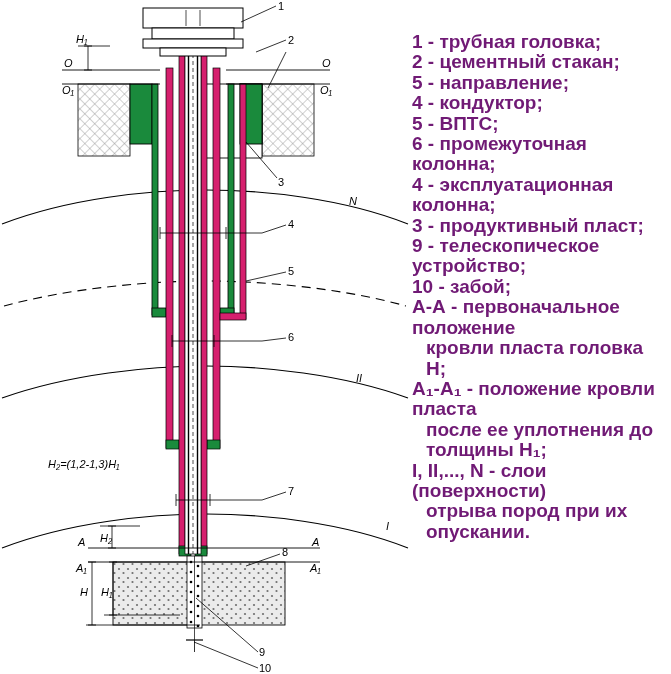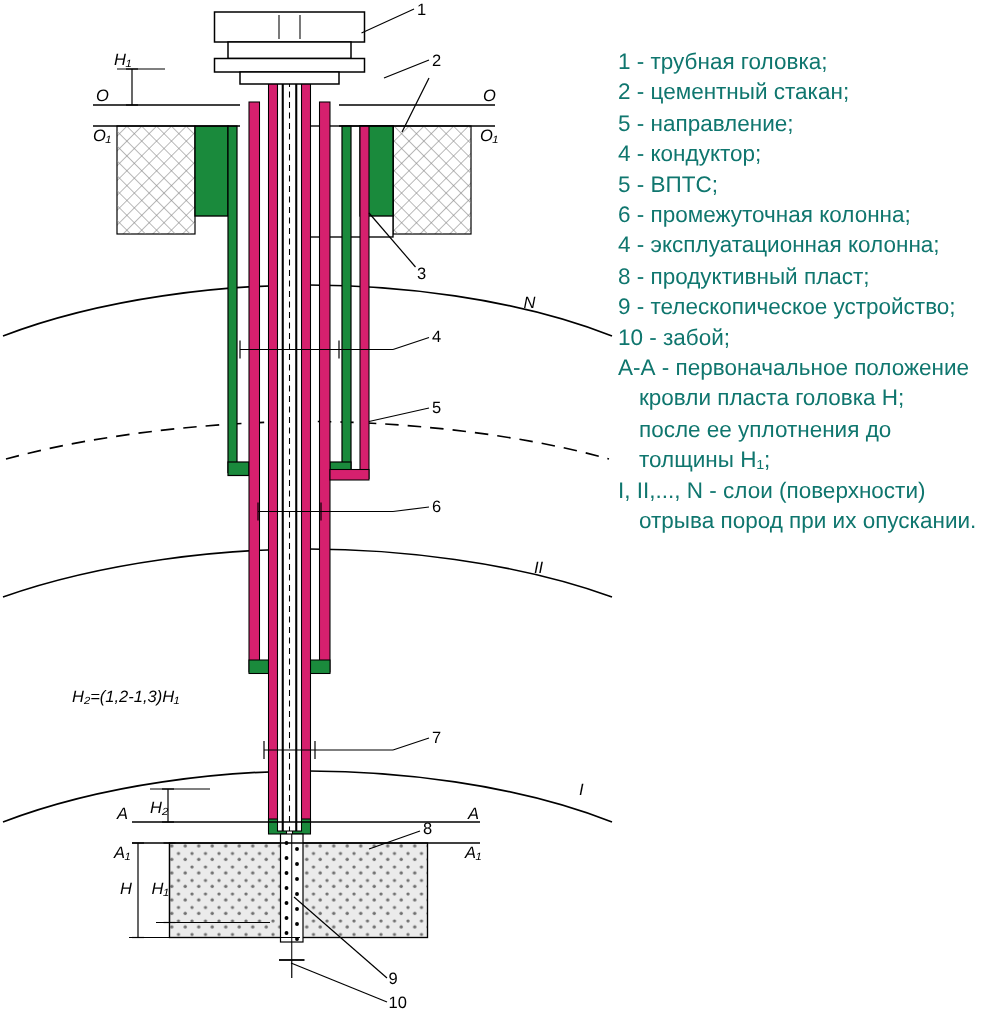--- a/index.html
+++ b/index.html
@@ -21,24 +21,25 @@
     height: 674px;
   }
   
   .legend {
     position: absolute;
     left: 412px;
     top: 32px;
     width: 252px;
   }
   .legend-item {
-    font-size: 15px;
+    font-size: 19px;
     line-height: 20.4px;
-    color: #0f766e;
+    color: #701a75;
     white-space: pre-wrap;
+    font-weight: bold;
   }
   .legend-item.hang {
     padding-left: 14px;
     text-indent: 0;
   }
   
   svg.drawing {
     position: absolute;
     left: 0;
     top: 0;
@@ -265,24 +266,25 @@
   </svg>
 
   <div class="legend">
     <div class="legend-item">1 - трубная головка;</div>
     <div class="legend-item">2 - цементный стакан;</div>
     <div class="legend-item">5 - направление;</div>
     <div class="legend-item">4 - кондуктор;</div>
     <div class="legend-item">5 - ВПТС;</div>
     <div class="legend-item">6 - промежуточная колонна;</div>
     <div class="legend-item">4 - эксплуатационная колонна;</div>
-    <div class="legend-item">8 - продуктивный пласт;</div>
+    <div class="legend-item">3 - продуктивный пласт;</div>
     <div class="legend-item">9 - телескопическое устройство;</div>
     <div class="legend-item">10 - забой;</div>
     <div class="legend-item">А-А - первоначальное положение</div>
     <div class="legend-item hang">кровли пласта головка Н;</div>
+    <div class="legend-item">А₁-А₁ - положение кровли пласта</div>
     <div class="legend-item hang">после ее уплотнения до</div>
     <div class="legend-item hang">толщины Н₁;</div>
     <div class="legend-item">I, II,..., N - слои (поверхности)</div>
     <div class="legend-item hang">отрыва пород при их опускании.</div>
   </div>
 
 </div>
 
 </body></html>

